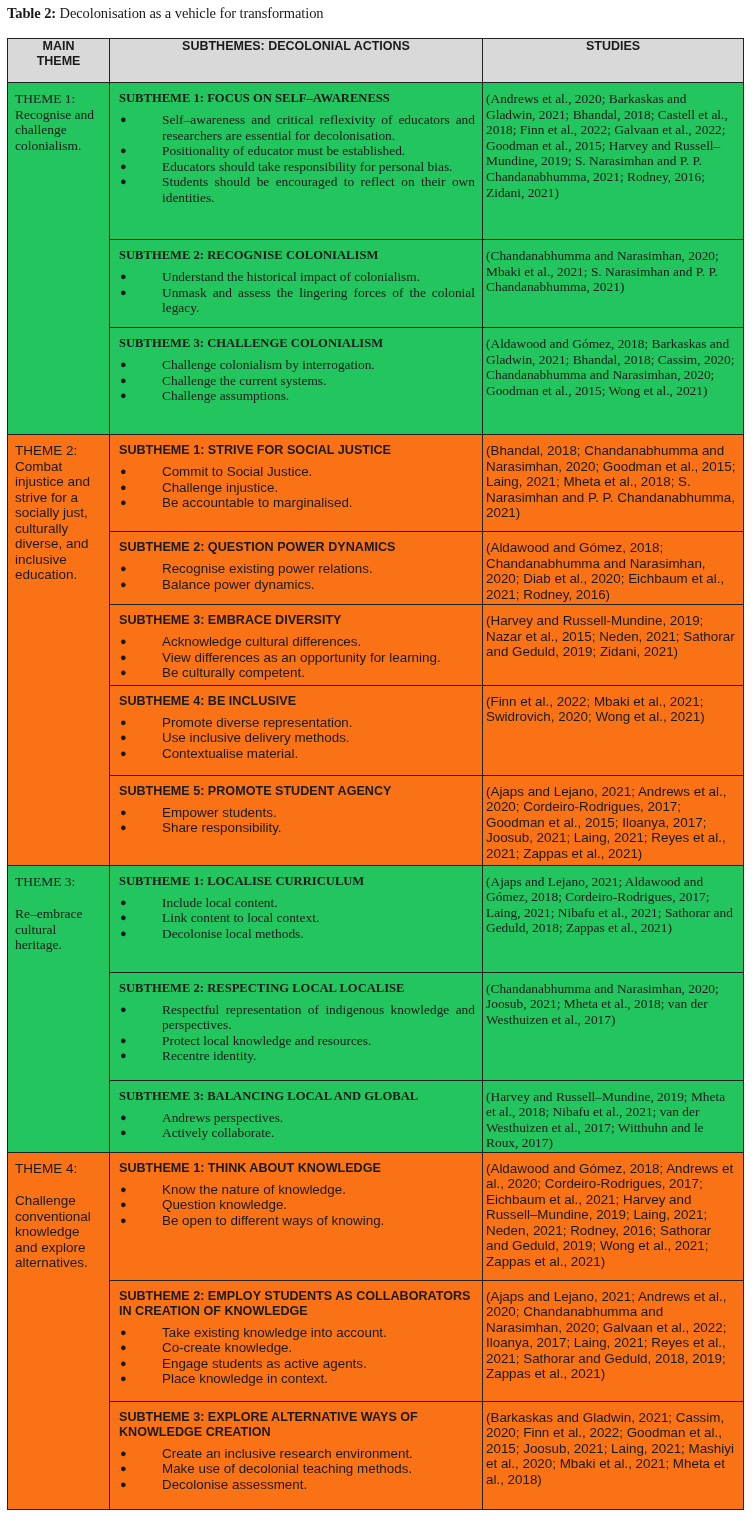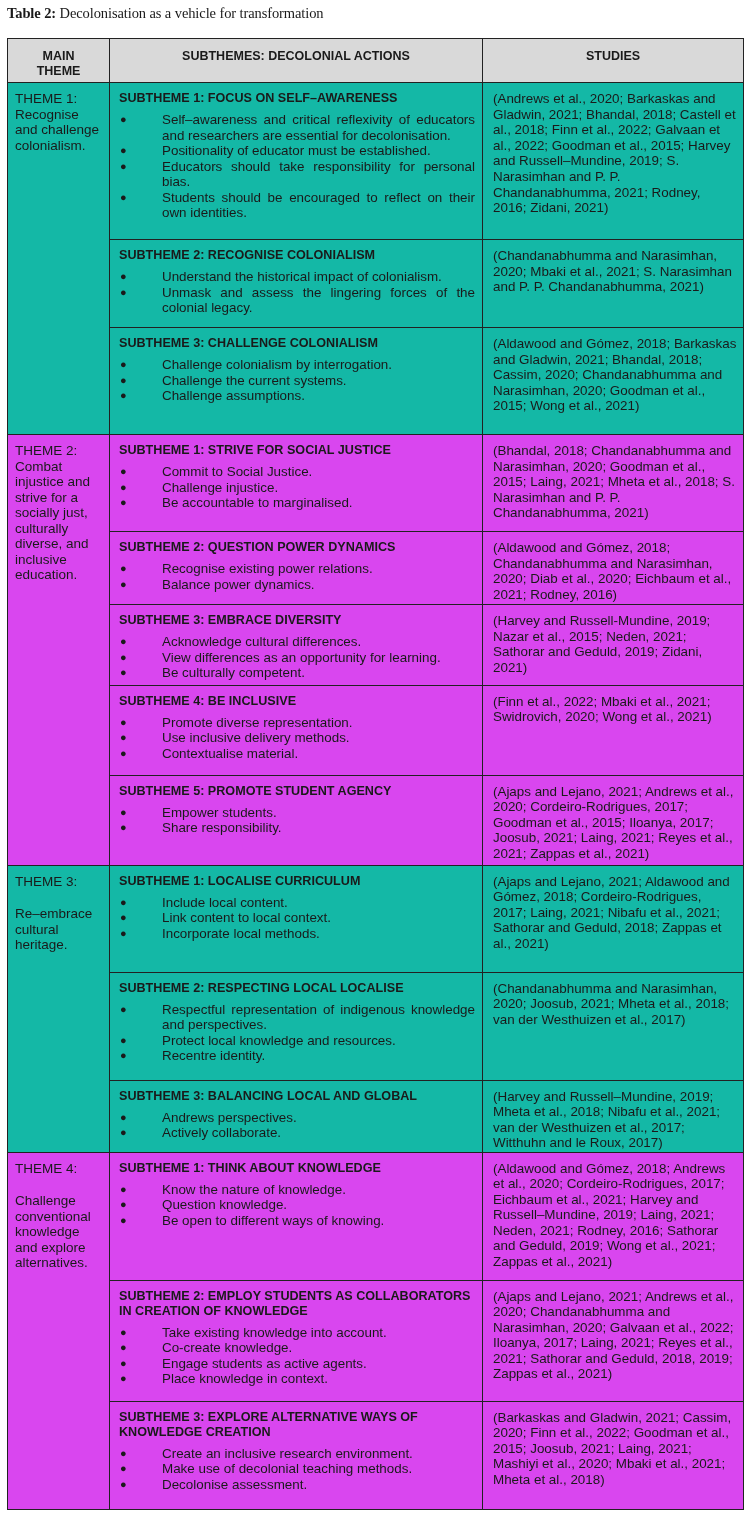--- a/index.html
+++ b/index.html
@@ -2,33 +2,33 @@
 <html><head>
 <meta charset="utf-8">
 <style>
   html, body { margin: 0; padding: 0; background: #ffffff; }
   body { width: 752px; height: 1536px; overflow: hidden; position: relative;
          font-family: "Liberation Sans", sans-serif; color: #1a1a1a; }
   .caption { position: absolute; left: 7px; top: 5px; font-size: 14.5px; letter-spacing: -0.1px; font-family: Liberation Serif, serif; }
   .caption b { font-weight: bold; }
   table { position: absolute; left: 7px; top: 38px; border-collapse: collapse; table-layout: fixed; width: 736px; }
   td, th { border: 1px solid #222; vertical-align: top; padding: 0; }
-  th { background: #d9d9d9; font-size: 12.5px; font-weight: bold; text-align: center; height: 44px; vertical-align: top; padding-top: 10px; box-sizing: border-box; line-height: 15px; margin-top: 19px; }
+  th { background: #d9d9d9; font-size: 12.5px; font-weight: bold; text-align: center; height: 44px; vertical-align: top; padding-top: 0; box-sizing: border-box; line-height: 15px; margin-top: 19px; }
   col.c1 { width: 102px; } col.c2 { width: 373px; } col.c3 { width: 261px; }
-  .gray td { background: #14b8a6; }
-  .white td { background: #d946ef; }
+  .gray td { background: #22c55e; font-family: Liberation Serif, serif; }
+  .white td { background: #f97316; }
   td.theme { font-size: 13.5px; line-height: 15.5px; padding: 8px 6px 0 7px; }
   td.theme .tname { display: block; }
   td.theme .tdesc.gap { margin-top: 17px; }
   td.sub { padding: 8px 7px 4px 9px; }
   .sub-title { font-size: 12.6px; font-weight: bold; line-height: 15px; margin-bottom: 6px; }
   ul { list-style: none; margin: 0; padding: 0; }
   li { position: relative; padding-left: 43px; font-size: 13.4px; line-height: 15.5px; text-align: justify; }
   li .bullet { position: absolute; left: 1px; top: 0; font-size: 11px; }
-  td.studies { padding: 8px 6px 0 10px; font-size: 13.4px; line-height: 15.6px; }
+  td.studies { padding: 8px 6px 0 3px; font-size: 13.4px; line-height: 15.6px; }
 </style>
 </head>
 <body>
 
 <div class="caption"><b>Table 2:</b><span> Decolonisation as a vehicle for transformation</span></div>
 
 <table>
   <colgroup>
       <col class="c1">
       <col class="c2">
@@ -139,21 +139,21 @@
       <tr class="gray" style="height: 107px;">
         <td class="theme" rowspan="3">
           <span class="tname">THEME 3:</span>
           <div class="tdesc gap">Re–embrace cultural heritage.</div>
         </td>
         <td class="sub">
           <div class="sub-title">SUBTHEME 1: LOCALISE CURRICULUM</div>
           <ul>
             <li><span class="bullet">●</span><span>Include local content.</span></li>
             <li><span class="bullet">●</span><span>Link content to local context.</span></li>
-            <li><span class="bullet">●</span><span>Incorporate local methods.</span></li>
+            <li><span class="bullet">●</span><span>Decolonise local methods.</span></li>
           </ul>
         </td>
         <td class="studies">(Ajaps and Lejano, 2021; Aldawood and Gómez, 2018; Cordeiro-Rodrigues, 2017; Laing, 2021; Nibafu et al., 2021; Sathorar and Geduld, 2018; Zappas et al., 2021)</td>
       </tr>
       <tr class="gray" style="height: 108px;">
         <td class="sub">
           <div class="sub-title">SUBTHEME 2: RESPECTING LOCAL LOCALISE</div>
           <ul>
             <li><span class="bullet">●</span><span>Respectful representation of indigenous knowledge and perspectives.</span></li>
             <li><span class="bullet">●</span><span>Protect local knowledge and resources.</span></li>

